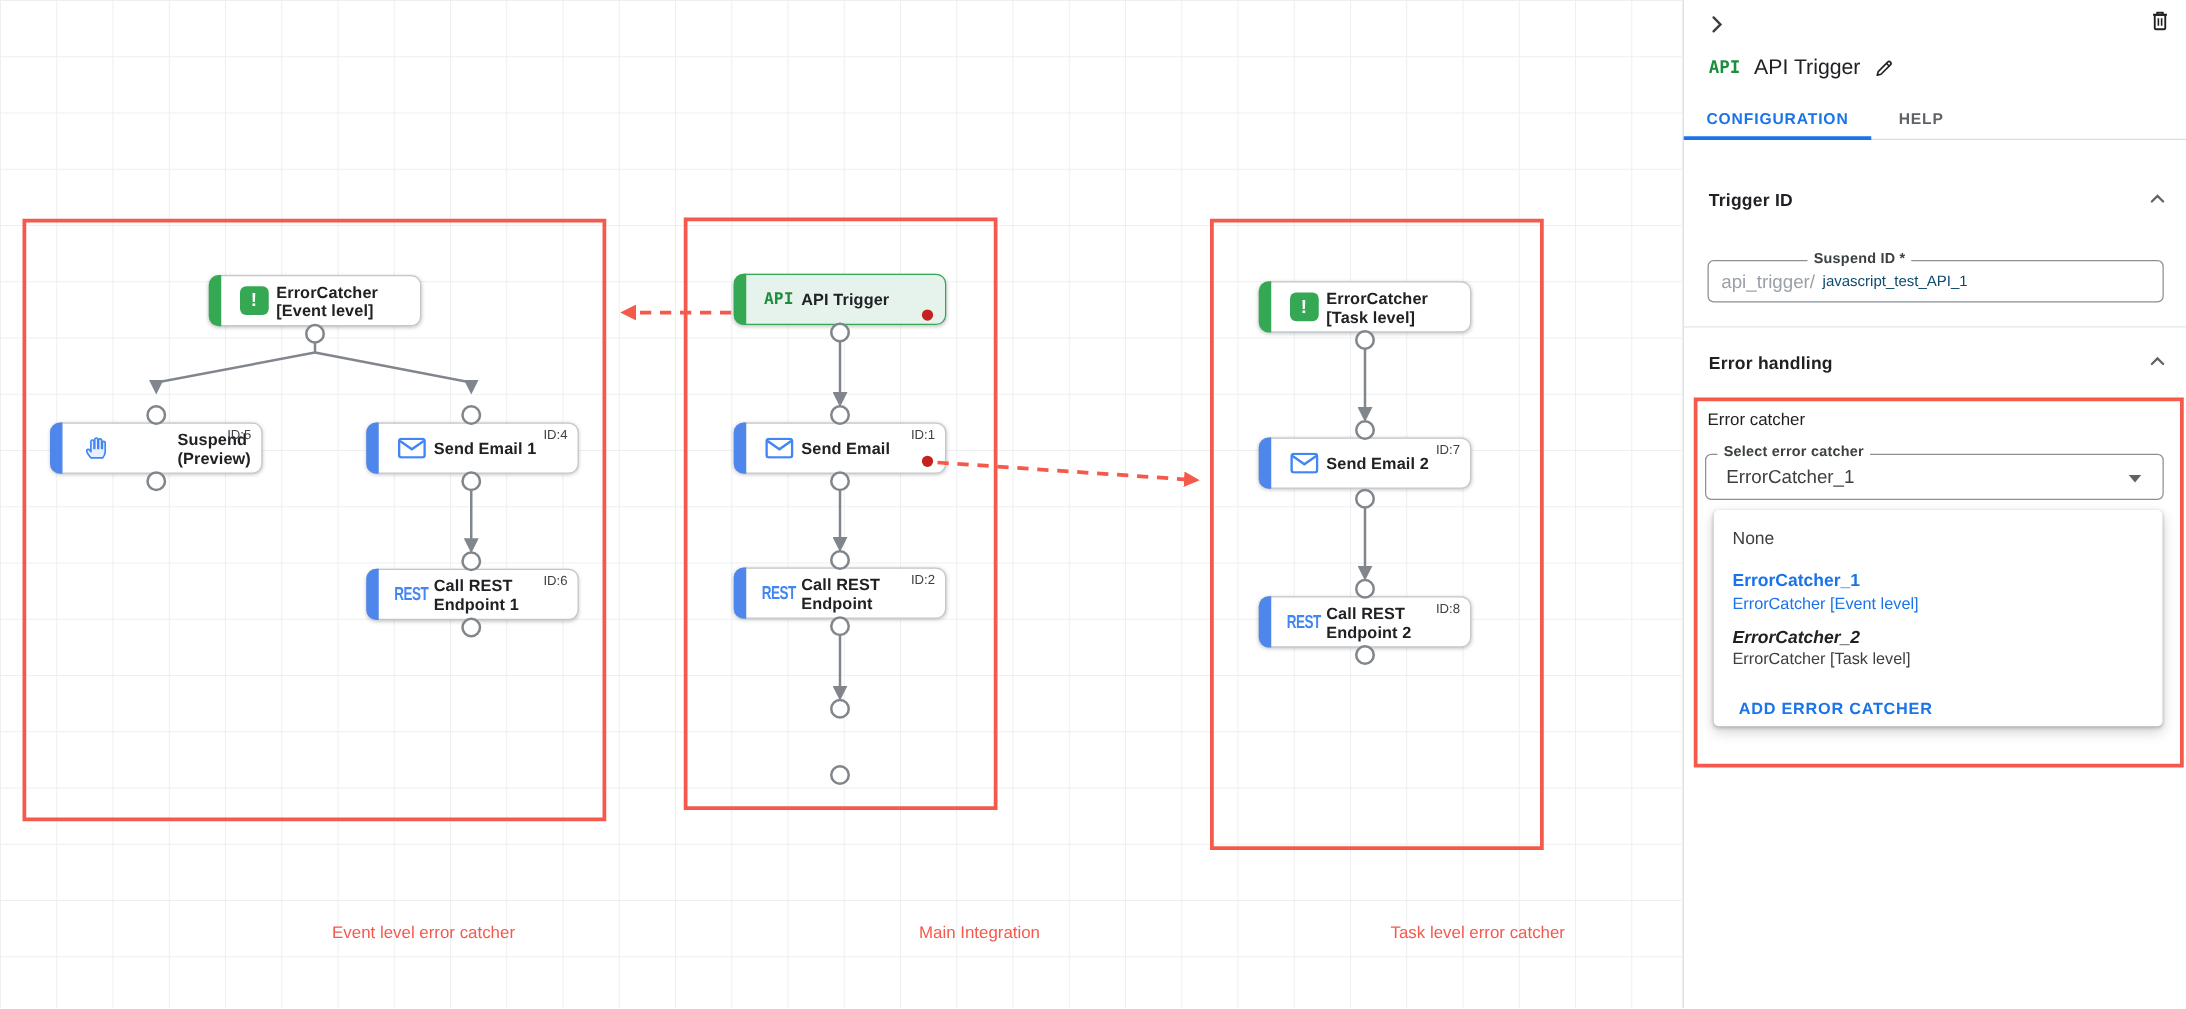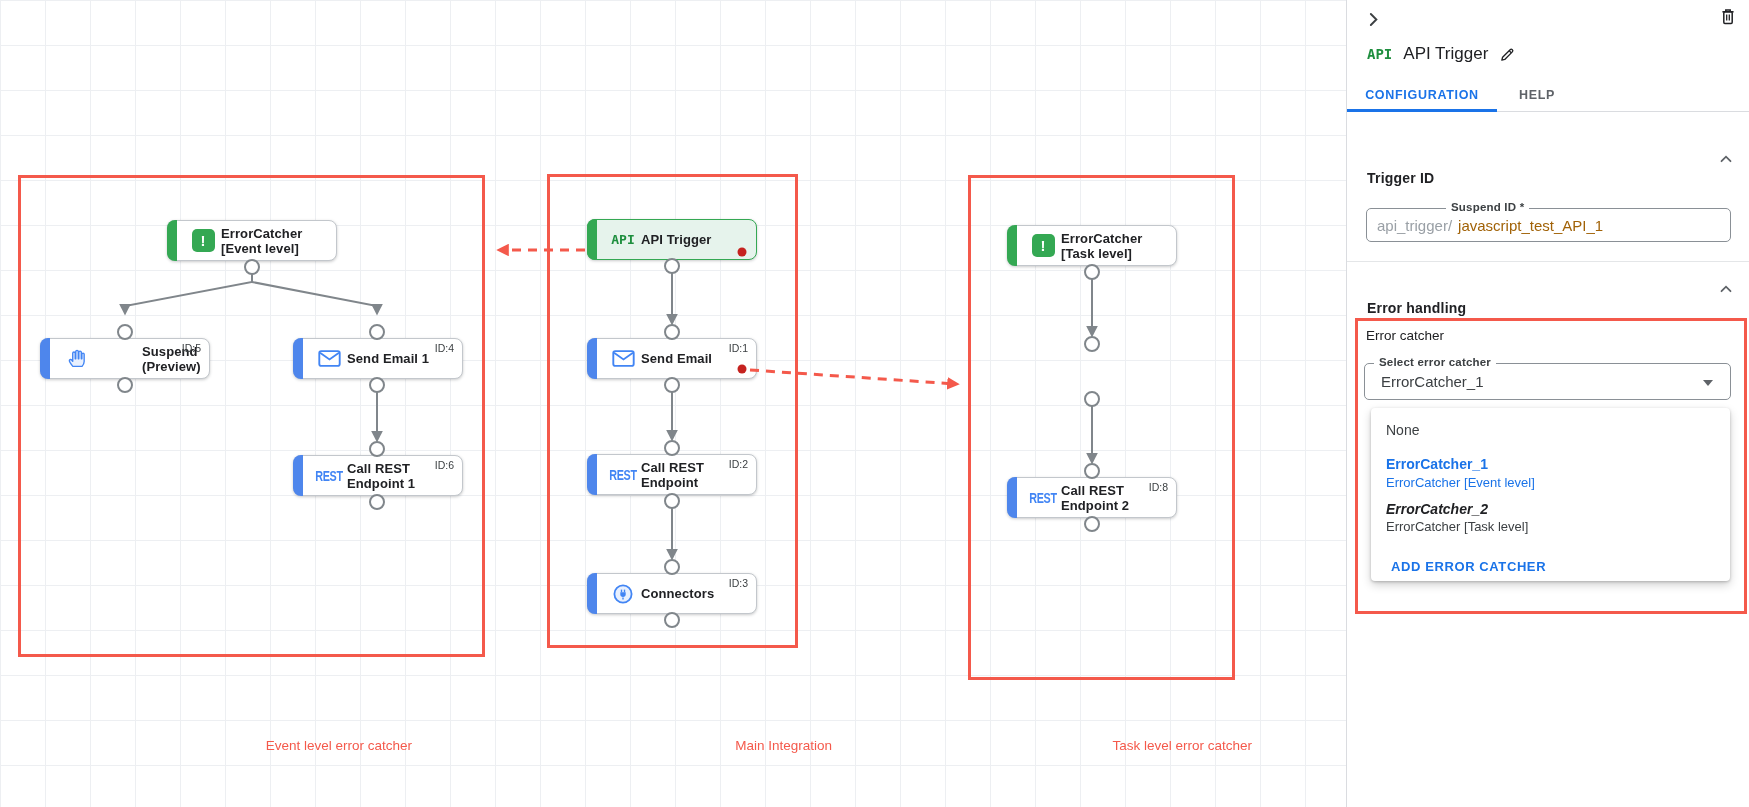--- a/index.html
+++ b/index.html
@@ -34,30 +34,30 @@
     border-left:1px solid #dadce0;box-sizing:border-box;}
   .icon-btn{position:absolute;background:none;border:none;padding:0;cursor:pointer;line-height:0;}
   .ptitle-row{position:absolute;left:20px;top:44px;display:flex;align-items:center;gap:11px;}
   .ptitle{font-size:17px;color:#202124;}
   .ptabs{position:absolute;left:0;top:78px;width:100%;height:34px;border-bottom:1px solid #dadce0;box-sizing:border-box;}
   .tab{position:absolute;top:0;height:34px;display:flex;align-items:center;justify-content:center;
     font-size:12.5px;font-weight:700;letter-spacing:.7px;cursor:pointer;}
   .tab.active{color:#1a73e8;}
   .tab.inactive{color:#5f6368;}
   .tab-underline{position:absolute;left:0;top:31px;width:150px;height:3px;background:#1a73e8;}
-  .sect-head{position:absolute;left:20px;font-size:14px;font-weight:700;color:#202124;letter-spacing:.2px;margin-top:18px;}
+  .sect-head{position:absolute;left:20px;font-size:14px;font-weight:700;color:#202124;letter-spacing:.2px;}
   .chev{position:absolute;right:16px;cursor:pointer;line-height:0;}
   .divider{position:absolute;left:0;width:100%;height:1px;background:#e4e6e8;}
 
   .ofield{position:absolute;border:1px solid #8a9096;border-radius:5px;background:#fff;box-sizing:border-box;
     display:flex;align-items:center;cursor:text;}
   .ofield .flabel{position:absolute;top:-8px;background:#fff;padding:0 5px;font-size:11.5px;
     font-weight:700;color:#3c4043;letter-spacing:.2px;}
   .prefix{color:#9aa0a6;font-size:15px;margin-left:10px;}
-  .fval{color:#a16207;font-size:15px;margin-left:6px;}
+  .fval{color:#0c4a6e;font-size:12px;margin-left:6px;}
   .sval{color:#3c4043;font-size:15px;margin-left:16px;}
   .caret{position:absolute;right:17px;top:16px;width:0;height:0;border-left:5.5px solid transparent;
     border-right:5.5px solid transparent;border-top:6px solid #5f6368;}
 
   .ddmenu{position:absolute;background:#fff;border-radius:4px;z-index:10;
     box-shadow:0 1px 3px rgba(0,0,0,.22),0 4px 10px rgba(0,0,0,.18);}
   .dditem{position:absolute;left:15px;font-size:14px;cursor:pointer;}
   .dddesc{position:absolute;left:15px;font-size:13px;cursor:pointer;}
   .blue{color:#1a73e8;}
   .ddadd{position:absolute;left:20px;font-size:13px;font-weight:700;color:#1a73e8;letter-spacing:.6px;cursor:pointer;}
@@ -143,44 +143,41 @@
     <div class="node" style="left:587px;top:454px;">
       <div class="bar"></div>
       <div class="iconwrap">
           <span class="rest-txt">REST</span>
         </div>
       <div class="nlabel">Call REST
 Endpoint</div>
       <div class="badge">ID:2</div>
     </div>
 
-    <div class="node" style="left:587px;top:573px;">
-      <div class="bar"></div>
-      <div class="iconwrap">
-        <svg width="22" height="22" viewBox="0 0 22 22">
-            <circle cx="11" cy="11" r="8.6" fill="#e8f0fe" stroke="#4285f4" stroke-width="1.8"></circle>
-            <path d="M8.3,9.3 h5.4 v2 a2.7,2.7 0 0 1 -5.4,0 z" fill="#4285f4"></path>
-            <line x1="9.5" y1="6.6" x2="9.5" y2="9.3" stroke="#4285f4" stroke-width="1.4"></line>
-            <line x1="12.5" y1="6.6" x2="12.5" y2="9.3" stroke="#4285f4" stroke-width="1.4"></line>
-            <line x1="11" y1="14.6" x2="11" y2="16.4" stroke="#4285f4" stroke-width="1.4"></line>
-          </svg>
-      </div>
-      <div class="nlabel">Connectors</div>
-      <div class="badge">ID:3</div>
-    </div>
 
     <div class="node green-node" style="left:1007px;top:225px;">
       <div class="bar"></div>
       <div class="iconwrap">
           <div class="ec-ico">!</div>
         </div>
       <div class="nlabel">ErrorCatcher
 [Task level]</div>
     </div>
 
+    <div class="node" style="left:1007px;top:350px;">
+      <div class="bar"></div>
+      <div class="iconwrap">
+        <svg width="23" height="17" viewBox="0 0 24 18">
+            <rect x="1.2" y="1.2" width="21.6" height="15.6" rx="2" fill="#fff" stroke="#4285f4" stroke-width="2"></rect>
+            <path d="M2,3 l10,7 10,-7" fill="none" stroke="#4285f4" stroke-width="2"></path>
+          </svg>
+      </div>
+      <div class="nlabel">Send Email 2</div>
+      <div class="badge">ID:7</div>
+    </div>
 
     <div class="node" style="left:1007px;top:477px;">
       <div class="bar"></div>
       <div class="iconwrap">
           <span class="rest-txt">REST</span>
         </div>
       <div class="nlabel">Call REST
 Endpoint 2</div>
       <div class="badge">ID:8</div>
     </div>

